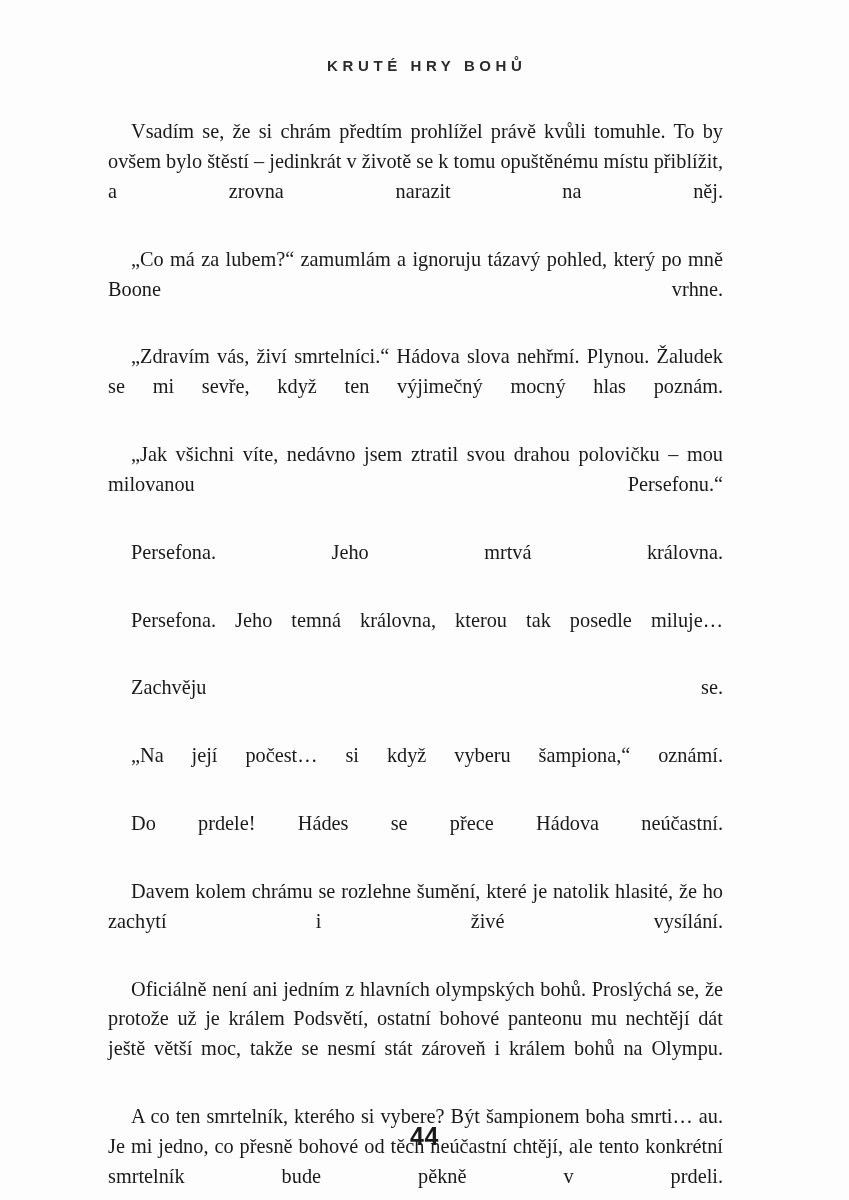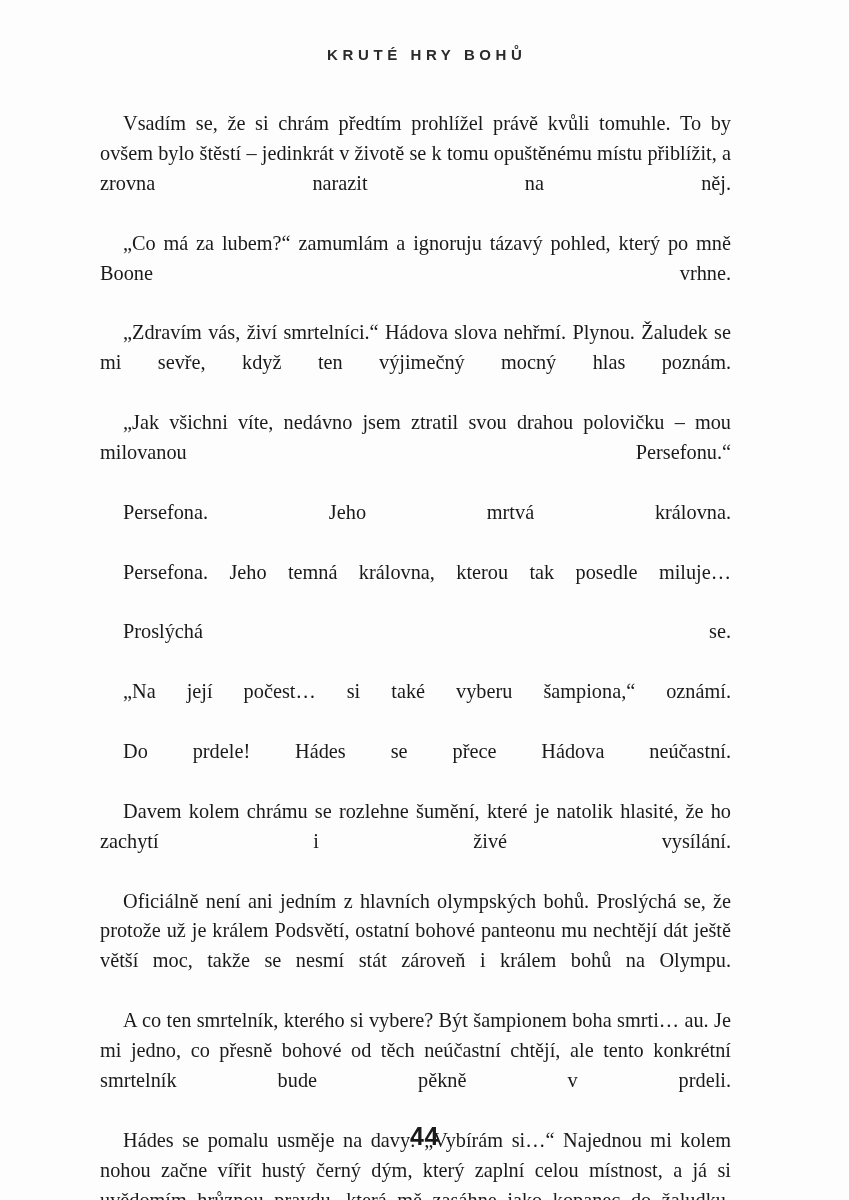--- a/index.html
+++ b/index.html
@@ -18,21 +18,21 @@
   .page {
     position: relative;
     width: 849px;
     height: 1200px;
     box-sizing: border-box;
   }
 
   
   .running-head {
     position: absolute;
-    top: 46px;
+    top: 57px;
     left: 0;
     width: 849px;
     text-align: center;
     font-family: "Liberation Sans", "DejaVu Sans", sans-serif;
     font-size: 15px;
     font-weight: 700;
     letter-spacing: 4.6px;
     color: #2b2b2b;
     text-indent: 4.6px;
     white-space: nowrap;
@@ -46,21 +46,21 @@
     width: 631px;
     font-size: 20.3px;
     line-height: 29.9px;
     text-align: justify;
     text-justify: inter-word;
     -webkit-hyphens: none;
     hyphens: none;
   }
 
   .text-column p {
-    margin: 0;
+    margin: 8px;
     text-indent: 23px;
     text-align: justify;
   }
 
   
   .text-column p:after {
     content: "";
     display: inline-block;
     width: 100%;
   }
@@ -87,22 +87,22 @@
   <div class="running-head">KRUTÉ HRY BOHŮ</div>
 
   <div class="text-column">
 
     <p>Vsadím se, že si chrám předtím prohlížel právě kvůli tomuhle. To by ovšem bylo štěstí – jedinkrát v životě se k tomu opuštěnému místu přiblížit, a zrovna narazit na něj.</p>
     <p>„Co má za lubem?“ zamumlám a ignoruju tázavý pohled, který po mně Boone vrhne.</p>
     <p>„Zdravím vás, živí smrtelníci.“ Hádova slova nehřmí. Plynou. Žaludek se mi sevře, když ten výjimečný mocný hlas poznám.</p>
     <p>„Jak všichni víte, nedávno jsem ztratil svou drahou polovičku – mou milovanou Persefonu.“</p>
     <p>Persefona. Jeho mrtvá královna.</p>
     <p>Persefona. Jeho temná královna, kterou tak posedle miluje…</p>
-    <p>Proslýchá se.</p>
-    <p>„Na její počest… si také vyberu šampiona,“ oznámí.</p>
+    <p>Zachvěju se.</p>
+    <p>„Na její počest… si když vyberu šampiona,“ oznámí.</p>
     <p>Do prdele! Hádes se přece Hádova neúčastní.</p>
     <p>Davem kolem chrámu se rozlehne šumění, které je natolik hlasité, že ho zachytí i živé vysílání.</p>
     <p>Oficiálně není ani jedním z hlavních olympských bohů. Proslýchá se, že protože už je králem Podsvětí, ostatní bohové panteonu mu nechtějí dát ještě větší moc, takže se nesmí stát zároveň i králem bohů na Olympu.</p>
     <p>A co ten smrtelník, kterého si vybere? Být šampionem boha smrti… au. Je mi jedno, co přesně bohové od těch neúčastní chtějí, ale tento konkrétní smrtelník bude pěkně v prdeli.</p>
     <p>Hádes se pomalu usměje na davy: „Vybírám si…“ Najednou mi kolem nohou začne vířit hustý černý dým, který zaplní celou místnost, a já si uvědomím hrůznou pravdu, která mě zasáhne jako kopanec do žaludku. Zvednu hlavu a podívám se na Boonea, který mi s panikou v očích opětuje pohled: „Lyro?“</p>
 
   </div>
 
   <div class="folio">44</div>
 

